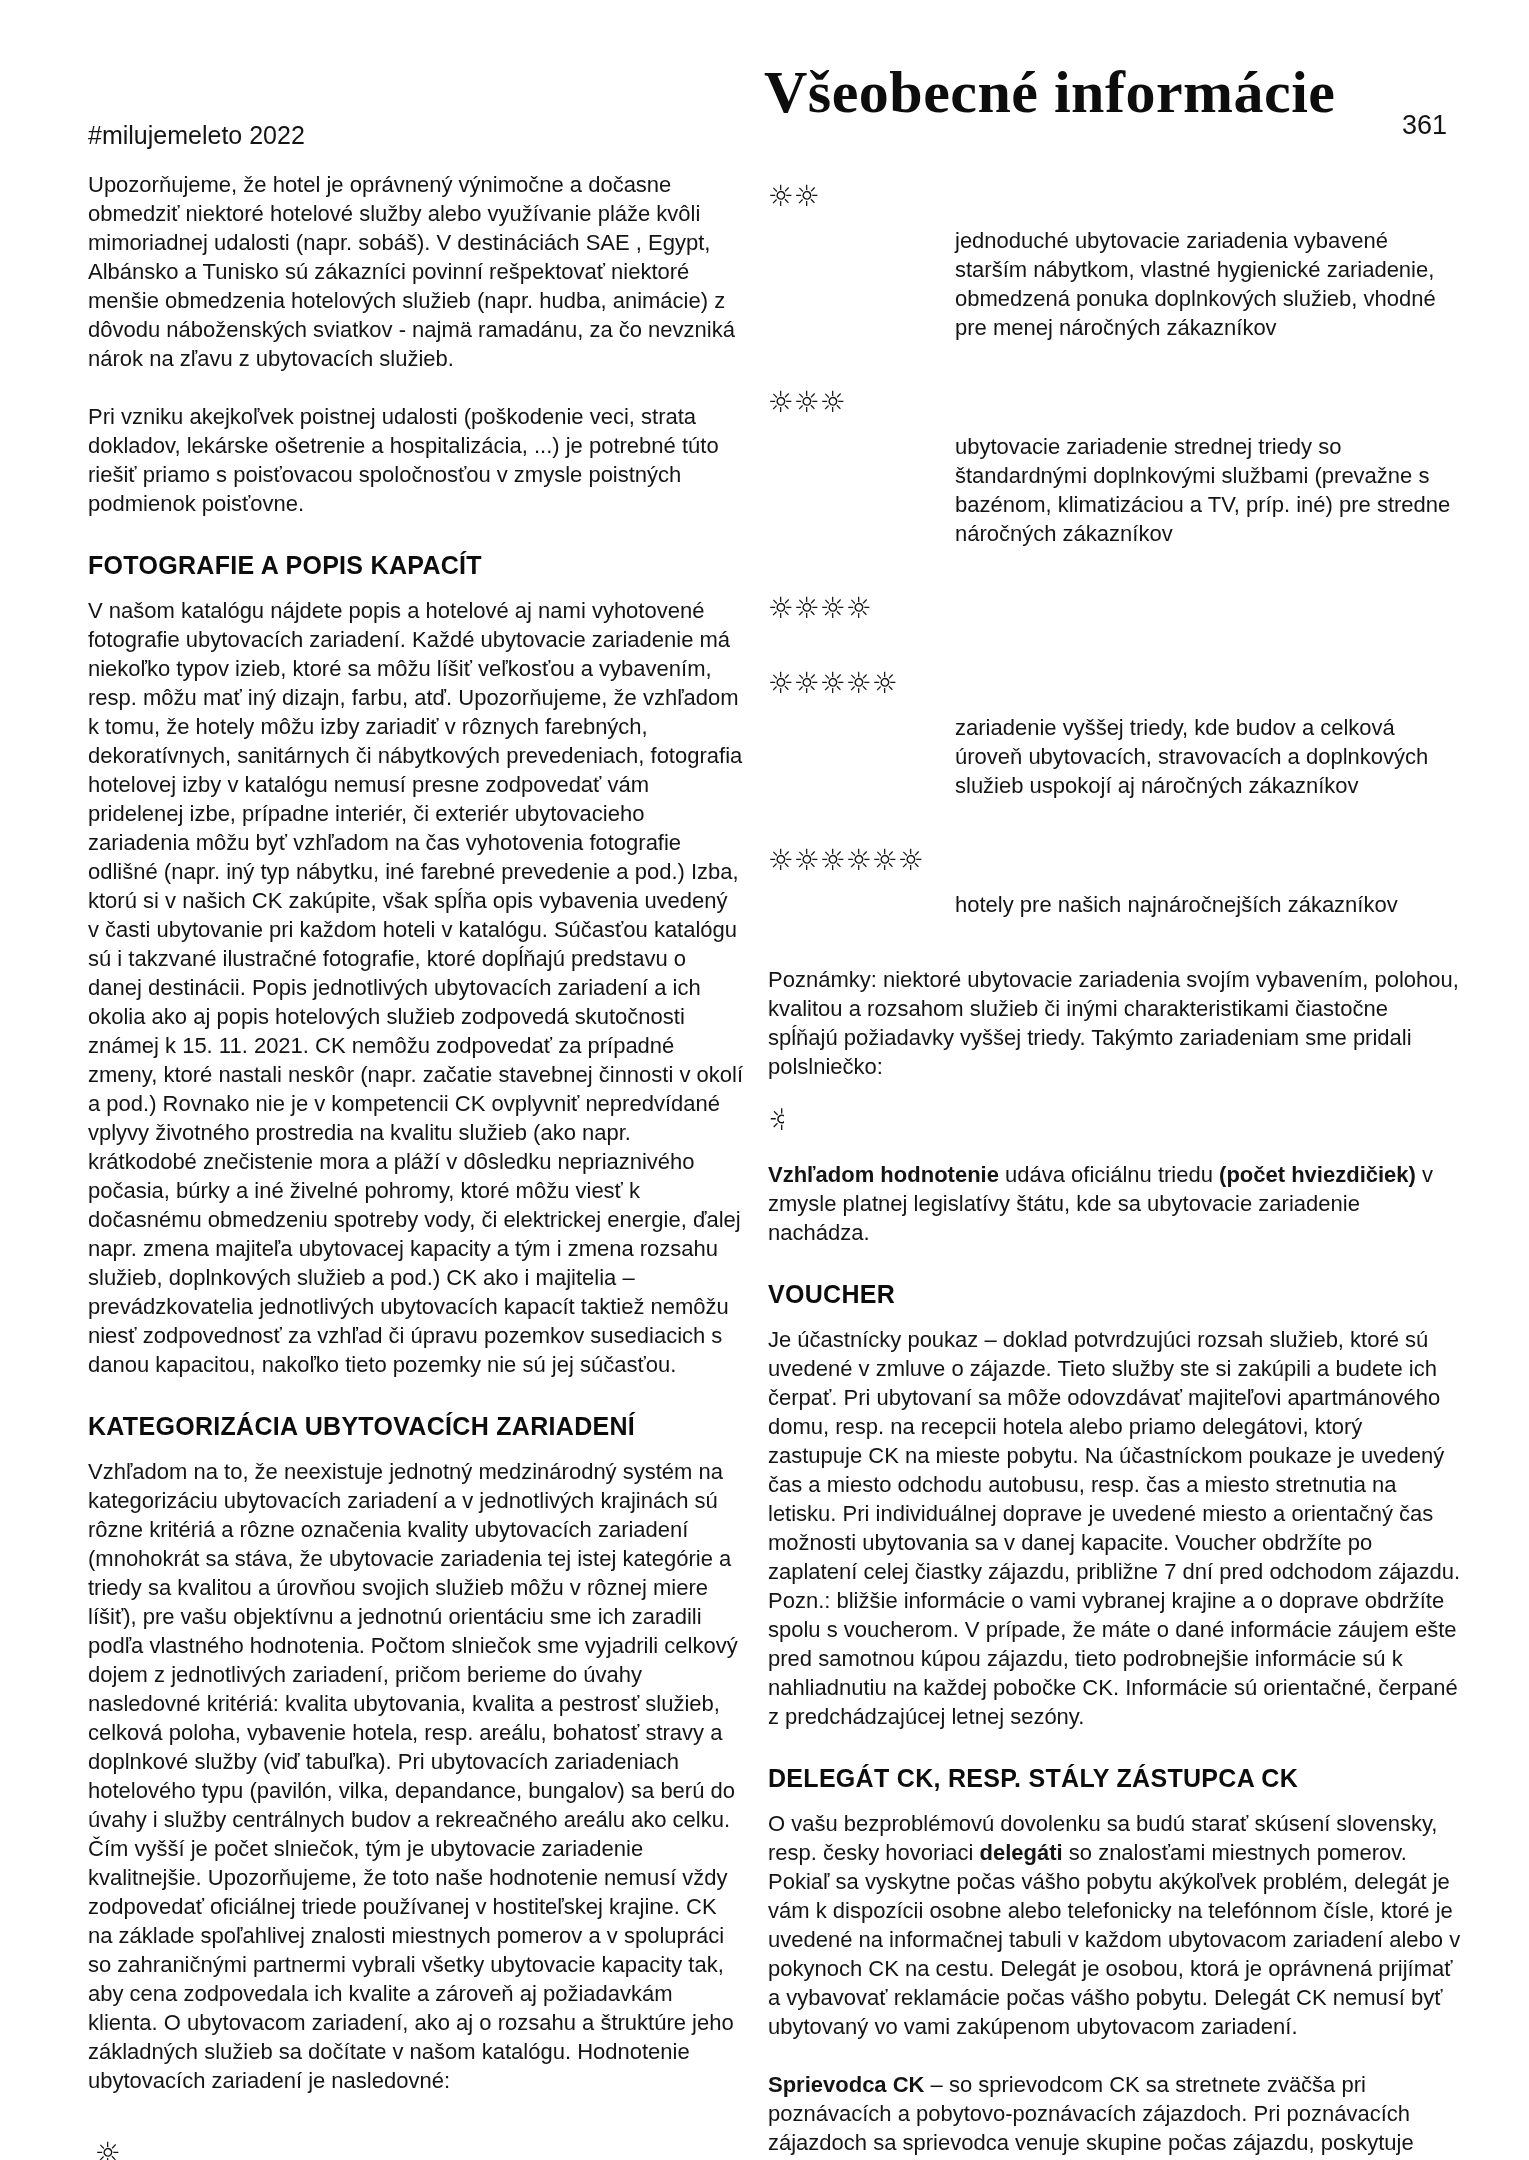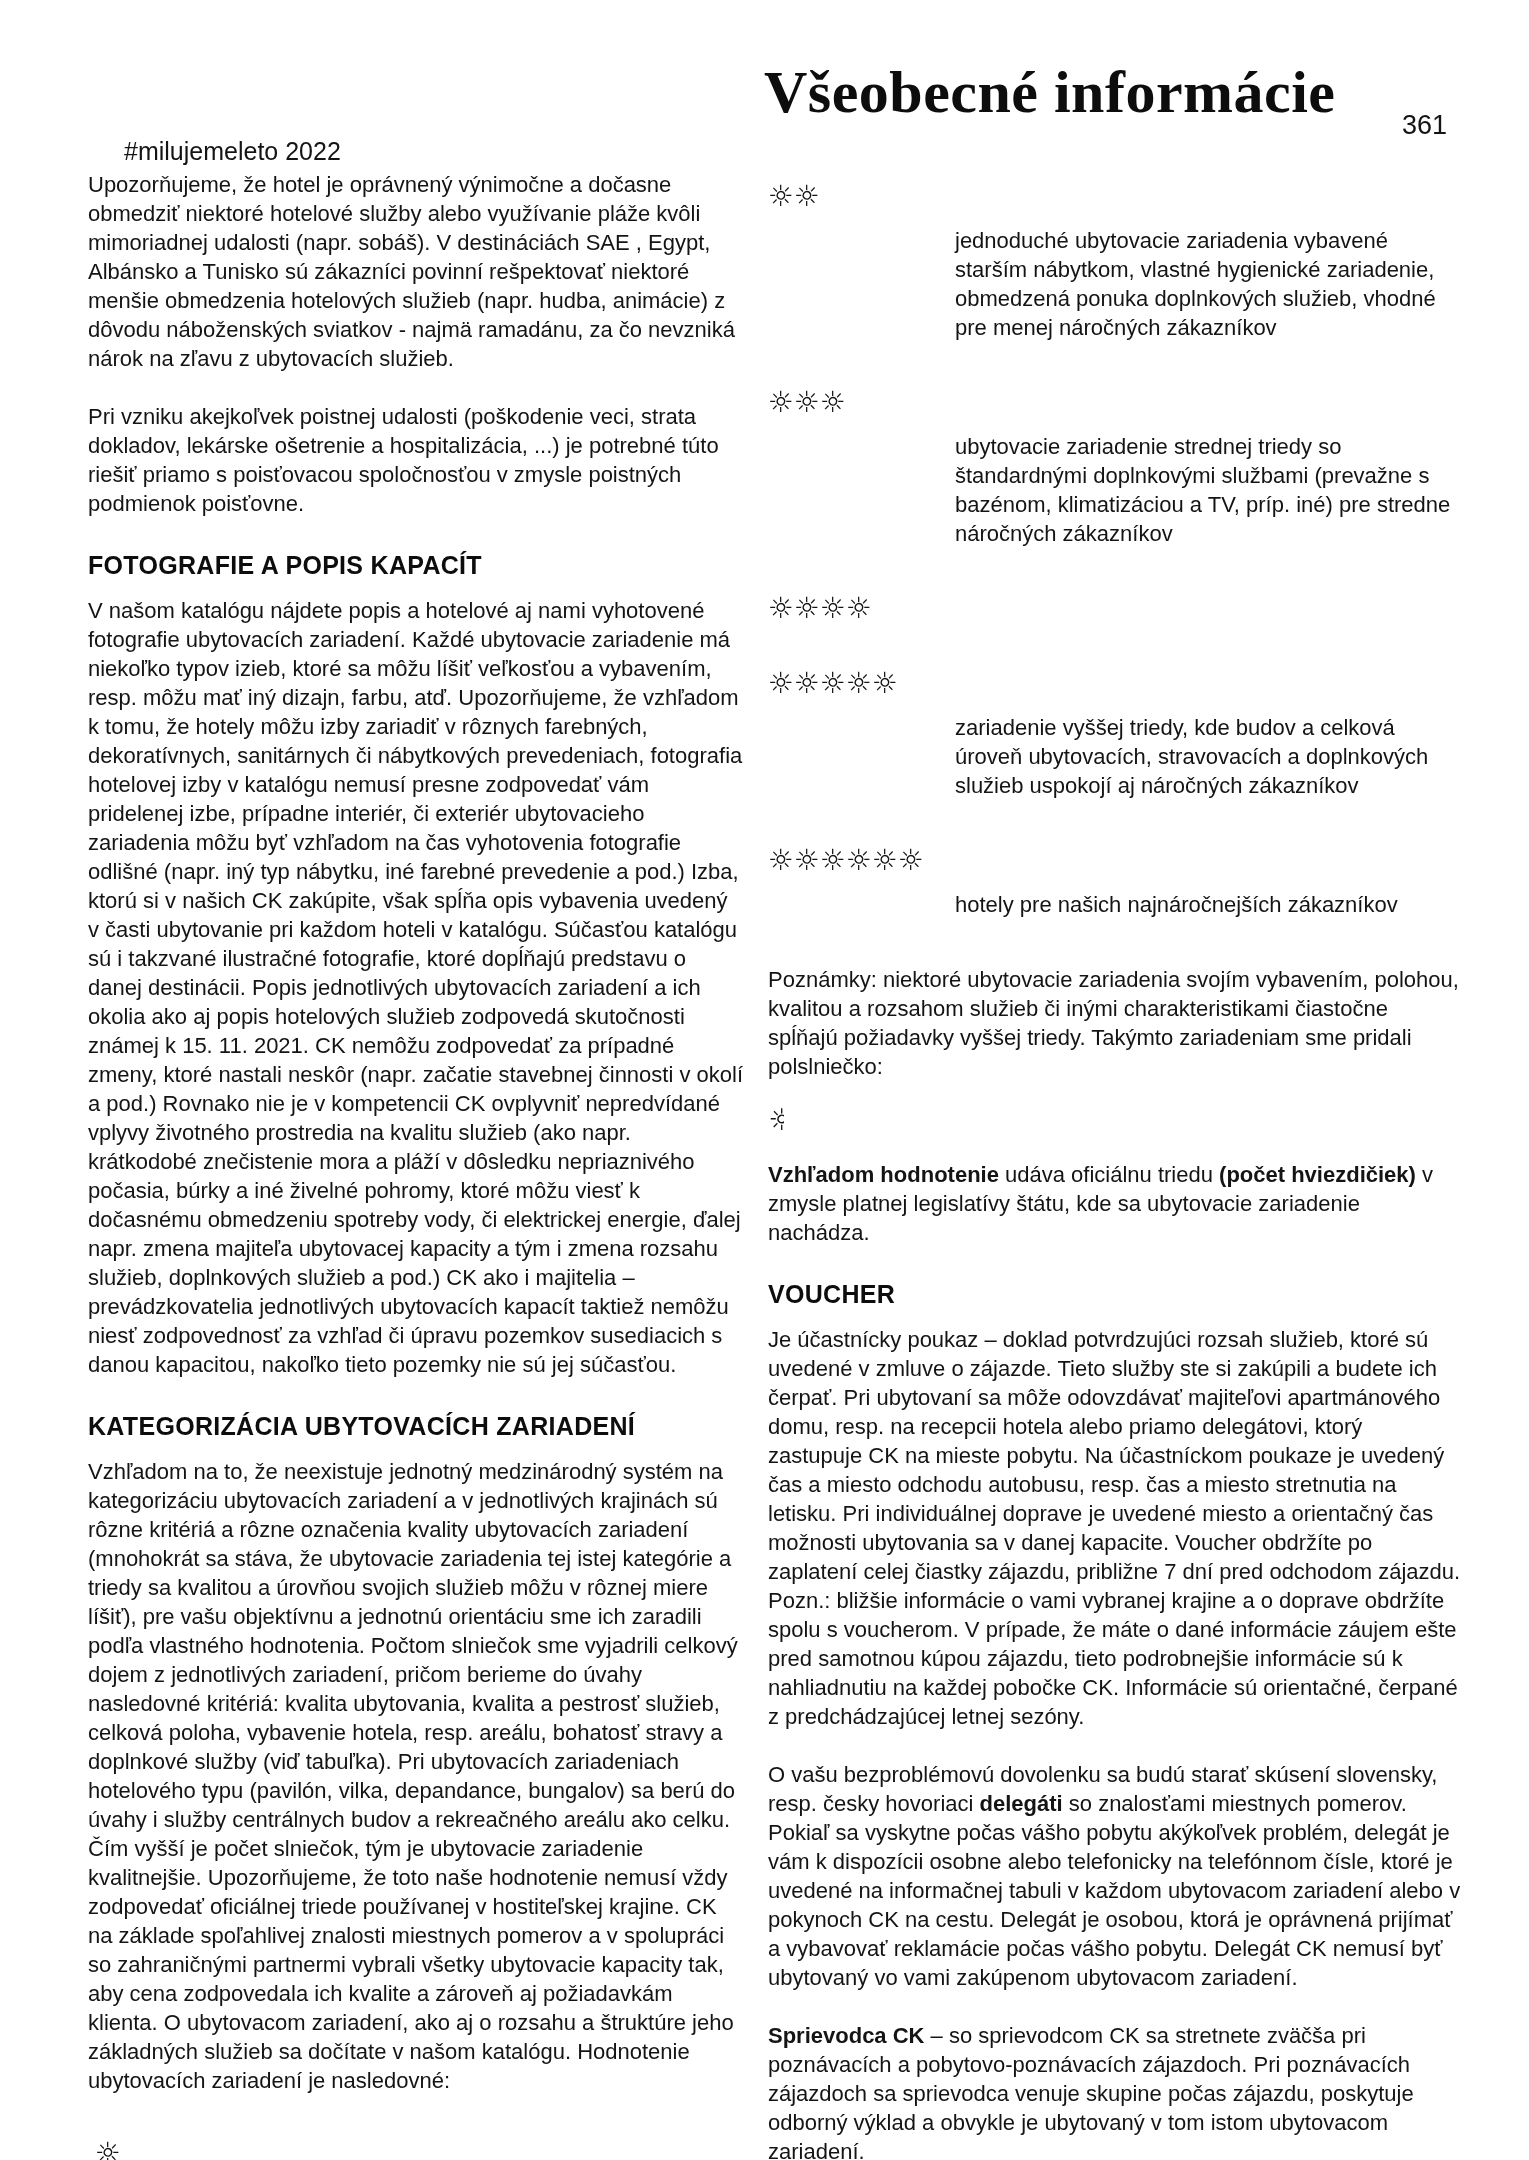--- a/index.html
+++ b/index.html
@@ -6,22 +6,22 @@
   .page {
     position:relative;
     width:1529px; height:2160px;
     margin:0 auto;
     background:#ffffff;
     color:#141414;
     font-family:"Liberation Sans","DejaVu Sans",sans-serif;
     overflow:hidden;
   }
   .hashtag {
-    position:absolute; left:88px; top:136px;
-    font-size:25px; line-height:30px; color:#141414;margin-left:36px;
+    position:absolute; left:88px; top:120px;
+    font-size:25px; line-height:30px; color:#141414;
   }
   .page-title {
     position:absolute; left:764px; top:58px; margin:0;
     font-family:"Liberation Serif","DejaVu Serif",serif;
     font-size:60px; font-weight:700; letter-spacing:0.5px;
     white-space:nowrap; color:#0d0d0d;
   }
   .page-number {
     position:absolute; left:1402px; top:110px;
     font-size:27px; color:#141414;
@@ -103,20 +103,21 @@
     <p>Poznámky: niektoré ubytovacie zariadenia svojím vybavením, polohou, kvalitou a rozsahom služieb či inými charakteristikami čiastočne spĺňajú požiadavky vyššej triedy. Takýmto zariadeniam sme pridali polslniečko:</p>
     <div class="half-sun-line">
       <span class="half-sun-glyph">☼</span>
     </div>
 
     <p><b>Vzhľadom hodnotenie</b><span> udáva oficiálnu triedu </span><b>(počet hviezdičiek)</b><span> v zmysle platnej legislatívy štátu, kde sa ubytovacie zariadenie nachádza.</span></p>
 
     <h2 class="sec-heading">VOUCHER</h2>
     <p>Je účastnícky poukaz – doklad potvrdzujúci rozsah služieb, ktoré sú uvedené v zmluve o zájazde. Tieto služby ste si zakúpili a budete ich čerpať. Pri ubytovaní sa môže odovzdávať majiteľovi apartmánového domu, resp. na recepcii hotela alebo priamo delegátovi, ktorý zastupuje CK na mieste pobytu. Na účastníckom poukaze je uvedený čas a miesto odchodu autobusu, resp. čas a miesto stretnutia na letisku. Pri individuálnej doprave je uvedené miesto a orientačný čas možnosti ubytovania sa v danej kapacite. Voucher obdržíte po zaplatení celej čiastky zájazdu, približne 7 dní pred odchodom zájazdu. Pozn.: bližšie informácie o vami vybranej krajine a o doprave obdržíte spolu s voucherom. V prípade, že máte o dané informácie záujem ešte pred samotnou kúpou zájazdu, tieto podrobnejšie informácie sú k nahliadnutiu na každej pobočke CK. Informácie sú orientačné, čerpané z predchádzajúcej letnej sezóny.</p>
 
+    <h2 class="sec-heading">DELEGÁT CK, RESP. STÁLY ZÁSTUPCA CK</h2>
     <p><span>O vašu bezproblémovú dovolenku sa budú starať skúsení slovensky, resp. česky hovoriaci </span><b>delegáti</b><span> so znalosťami miestnych pomerov. Pokiaľ sa vyskytne počas vášho pobytu akýkoľvek problém, delegát je vám k dispozícii osobne alebo telefonicky na telefónnom čísle, ktoré je uvedené na informačnej tabuli v každom ubytovacom zariadení alebo v pokynoch CK na cestu. Delegát je osobou, ktorá je oprávnená prijímať a vybavovať reklamácie počas vášho pobytu. Delegát CK nemusí byť ubytovaný vo vami zakúpenom ubytovacom zariadení.</span></p>
 
     <p><b>Sprievodca CK</b><span> – so sprievodcom CK sa stretnete zväčša pri poznávacích a pobytovo-poznávacích zájazdoch. Pri poznávacích zájazdoch sa sprievodca venuje skupine počas zájazdu, poskytuje odborný výklad a obvykle je ubytovaný v tom istom ubytovacom zariadení.</span></p>
 
     <h2 class="sec-heading">FAKULTATÍVNE VÝLETY</h2>
 
   </div>
 </div>
 
 </body></html>

